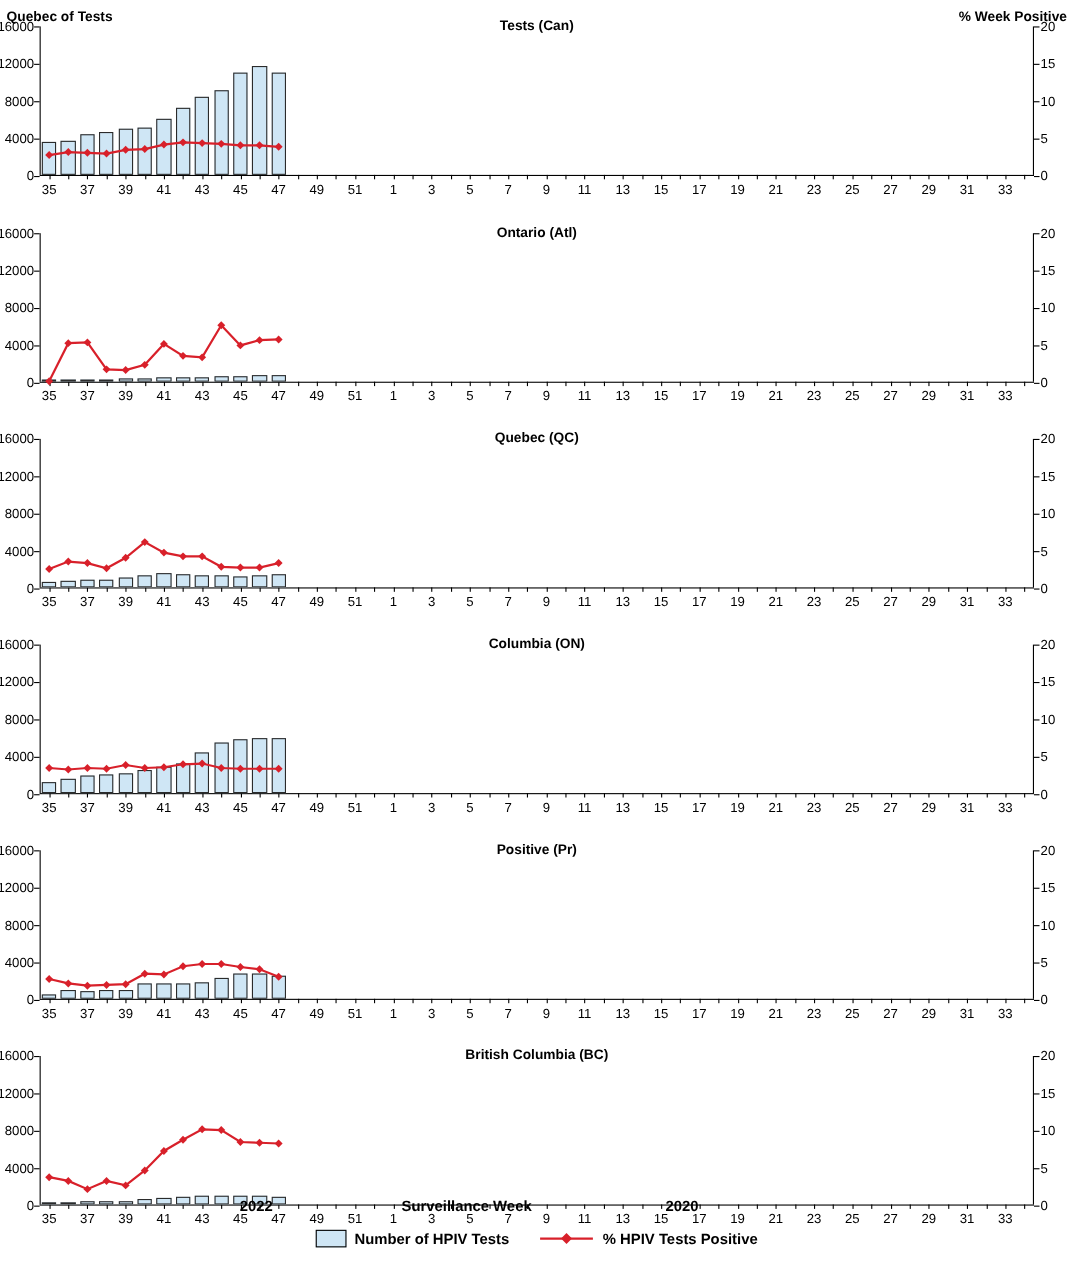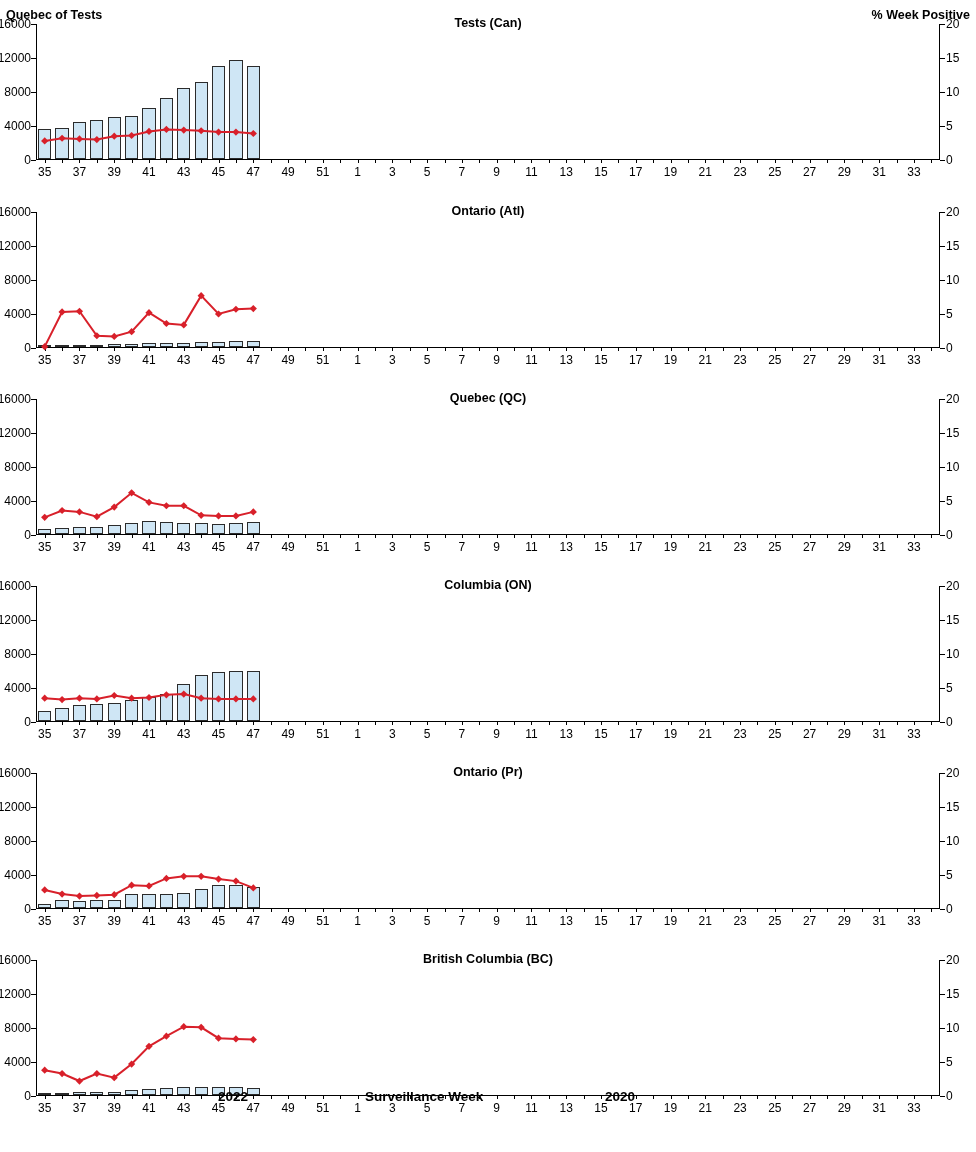--- a/index.html
+++ b/index.html
@@ -654,21 +654,21 @@
           <polygon points="95.61538461538461,108.60000000000001 99.21538461538461,112.2 95.61538461538461,115.8 92.01538461538462,112.2" fill="#d8202a"></polygon>
           <polygon points="112.99999999999999,107.92 116.59999999999998,111.52 112.99999999999999,115.11999999999999 109.39999999999999,111.52" fill="#d8202a"></polygon>
           <polygon points="130.38461538461536,105.2 133.98461538461535,108.8 130.38461538461536,112.39999999999999 126.78461538461536,108.8" fill="#d8202a"></polygon>
           <polygon points="147.76923076923075,104.52000000000001 151.36923076923074,108.12 147.76923076923075,111.72 144.16923076923075,108.12" fill="#d8202a"></polygon>
           <polygon points="165.15384615384613,108.60000000000001 168.75384615384613,112.2 165.15384615384613,115.8 161.55384615384614,112.2" fill="#d8202a"></polygon>
           <polygon points="182.53846153846152,109.28 186.1384615384615,112.88 182.53846153846152,116.47999999999999 178.93846153846152,112.88" fill="#d8202a"></polygon>
           <polygon points="199.9230769230769,109.28 203.5230769230769,112.88 199.9230769230769,116.47999999999999 196.3230769230769,112.88" fill="#d8202a"></polygon>
           <polygon points="217.30769230769226,109.28 220.90769230769226,112.88 217.30769230769226,116.47999999999999 213.70769230769227,112.88" fill="#d8202a"></polygon>
         </svg>
       </div>
-      <div class="panel-title" style="top: 765px;">Ontario (Pr)</div>
+      <div class="panel-title" style="top: 765px;">Positive (Pr)</div>
       <div class="plot" style="top: 773px; height: 136px;">
         <div class="axisline-l"></div>
         <div class="axisline-r"></div>
         <div class="tick-l" style="top: 136px;"></div>
         <div class="ylab" style="top: 136px;">0</div>
         <div class="tick-l" style="top: 102px;"></div>
         <div class="ylab" style="top: 102px;">4000</div>
         <div class="tick-l" style="top: 68px;"></div>
         <div class="ylab" style="top: 68px;">8000</div>
         <div class="tick-l" style="top: 34px;"></div>
@@ -924,14 +924,31 @@
           <polygon points="199.9230769230769,75.28 203.5230769230769,78.88 199.9230769230769,82.47999999999999 196.3230769230769,78.88" fill="#d8202a"></polygon>
           <polygon points="217.30769230769226,75.96000000000001 220.90769230769226,79.56 217.30769230769226,83.16 213.70769230769227,79.56" fill="#d8202a"></polygon>
         </svg>
       </div>
     </div>
 
   <div class="yearlab" style="left:218px;top:1089px;">2022</div>
   <div class="axis-title" style="left:365px;top:1089px;">Surveillance Week</div>
   <div class="yearlab" style="left:605px;top:1089px;">2020</div>
 
+  <div class="legend" style="top:1118px;">
+    <span class="legend-inner">
+      <span class="lg-item">
+        <span class="lg-swatch"></span>
+        <span>Number of HPIV Tests</span>
+      </span>
+      <span class="lg-item">
+        <span class="lg-line">
+          <svg width="52" height="14" viewBox="0 0 52 14">
+            <line x1="2" y1="7" x2="50" y2="7" stroke="#d8202a" stroke-width="2"></line>
+            <polygon points="26,2 31,7 26,12 21,7" fill="#d8202a"></polygon>
+          </svg>
+        </span>
+        <span>% HPIV Tests Positive</span>
+      </span>
+    </span>
+  </div>
 
 </div>
 
 </body></html>

